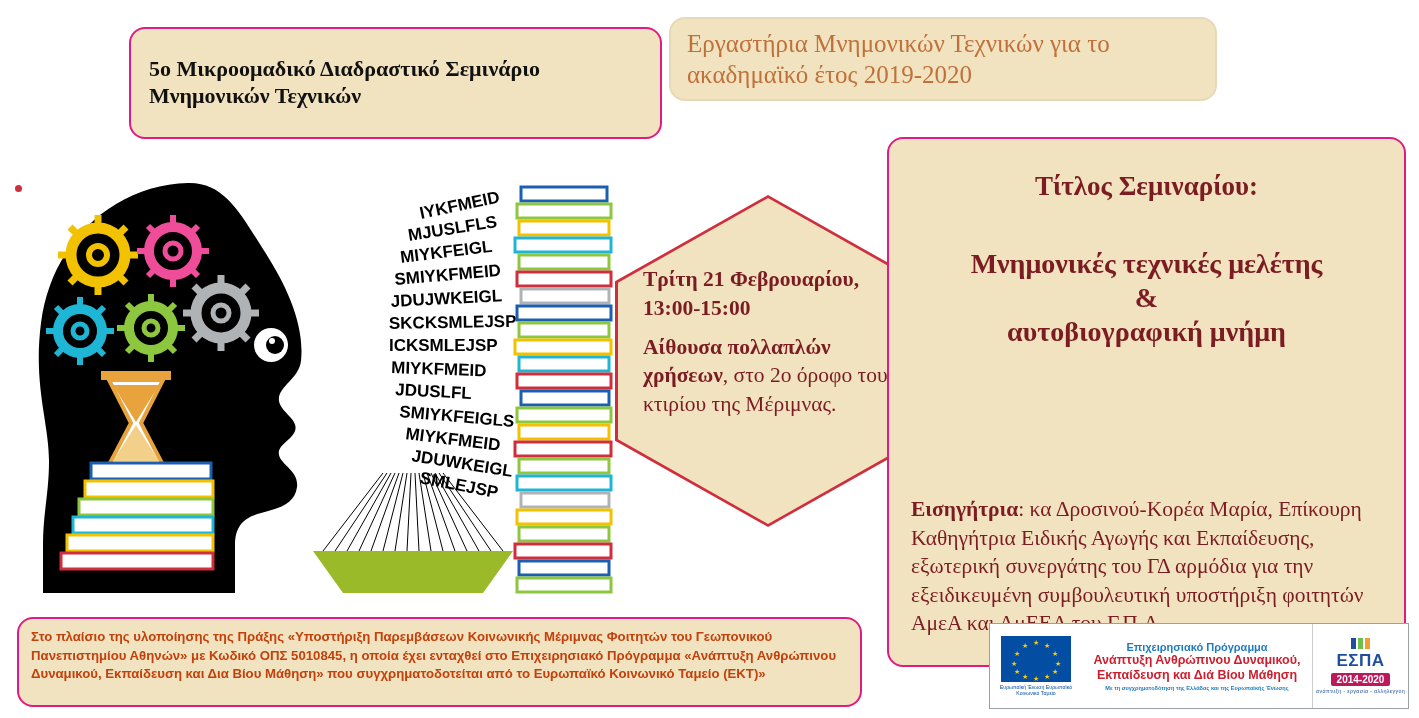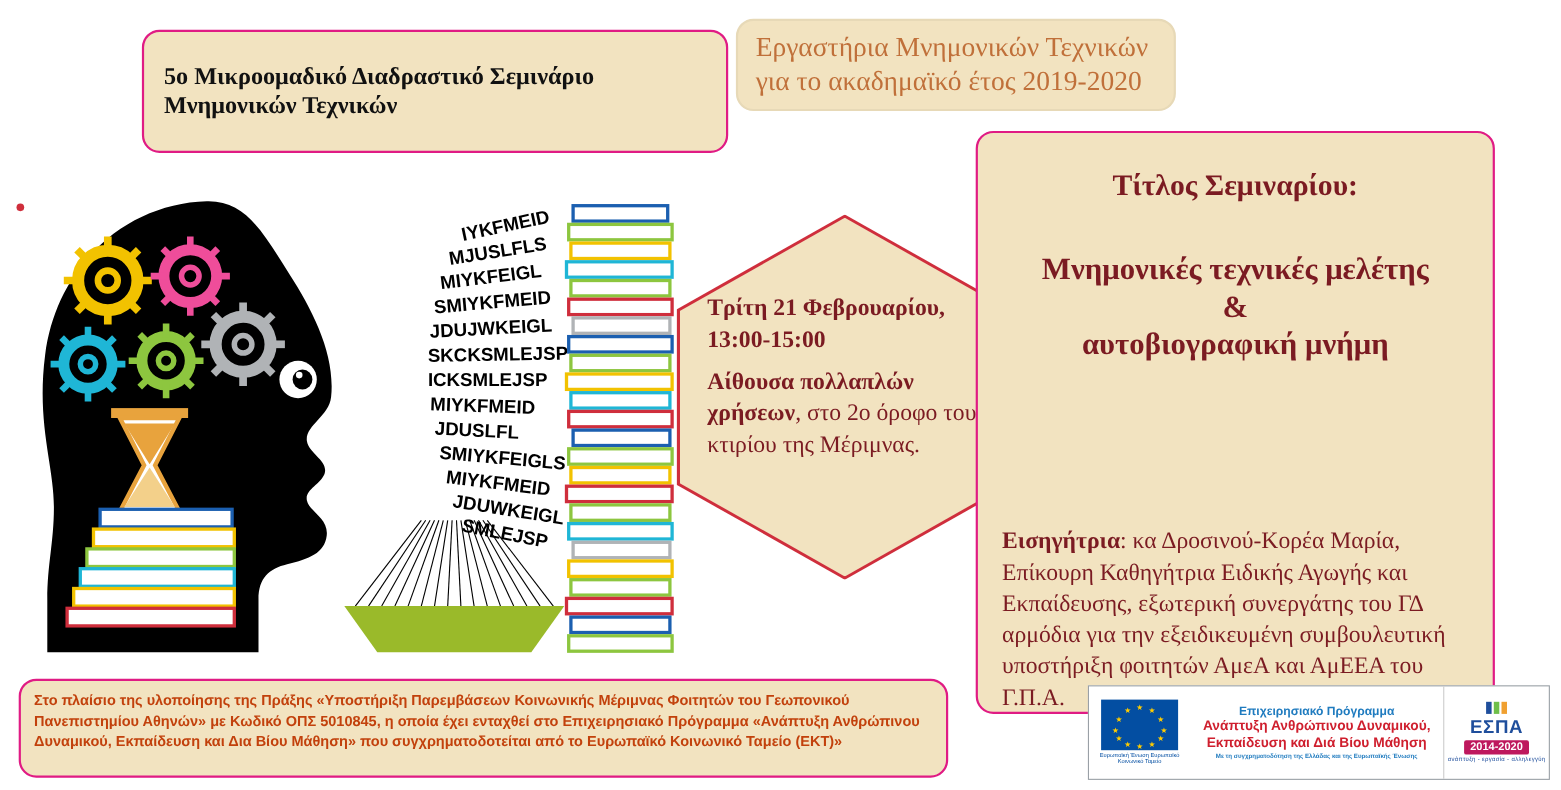--- a/index.html
+++ b/index.html
@@ -49,39 +49,39 @@
     font-weight: bold;
     font-size: 22px;
     line-height: 1.22;
     color: #111111;
   }
 
   
   #year-box {
     left: 666px;
     top: 14px;
-    width: 400px;
+    width: 548px;
     height: 84px;
     padding: 10px 16px;
     display: flex;
     align-items: center;
     border-color: #e7d9b7;
   }
   #year-box .txt {
     font-family: "Liberation Serif", serif;
     font-size: 25px;
     line-height: 1.25;
     color: #c0703a;
   }
 
   
   #seminar-panel {
     left: 884px;
-    top: 116px;
-    width: 472px;
+    top: 134px;
+    width: 519px;
     height: 530px;
     padding: 18px 22px;
     border-color: #e01b84;
   }
   #seminar-panel .head {
     text-align: center;
     font-weight: bold;
     font-size: 27px;
     color: #7b1b22;
     margin: 14px 0 0 0;

